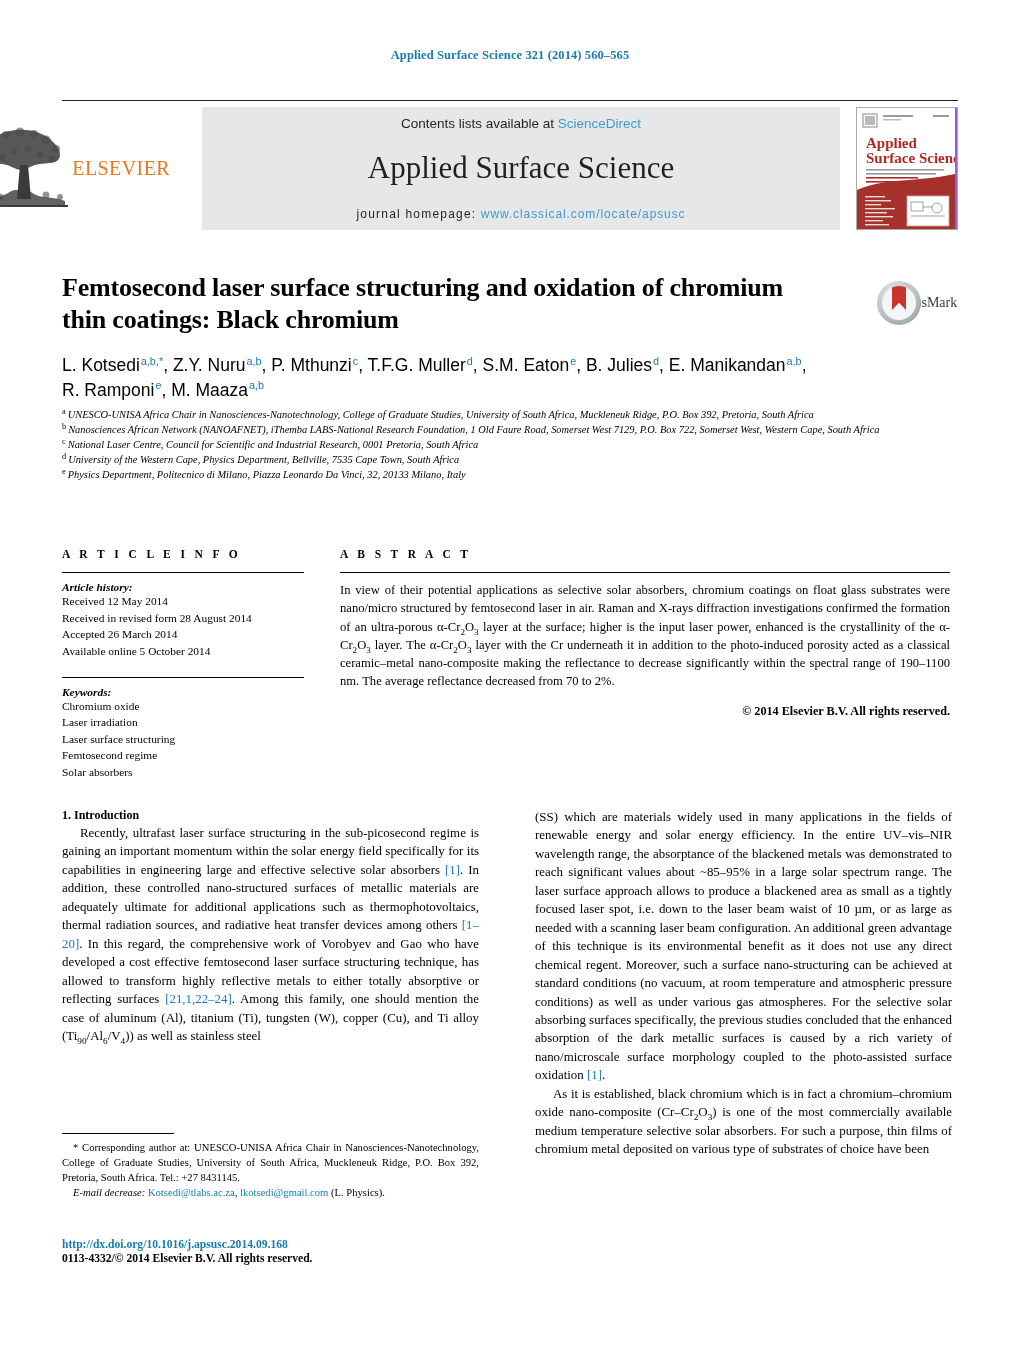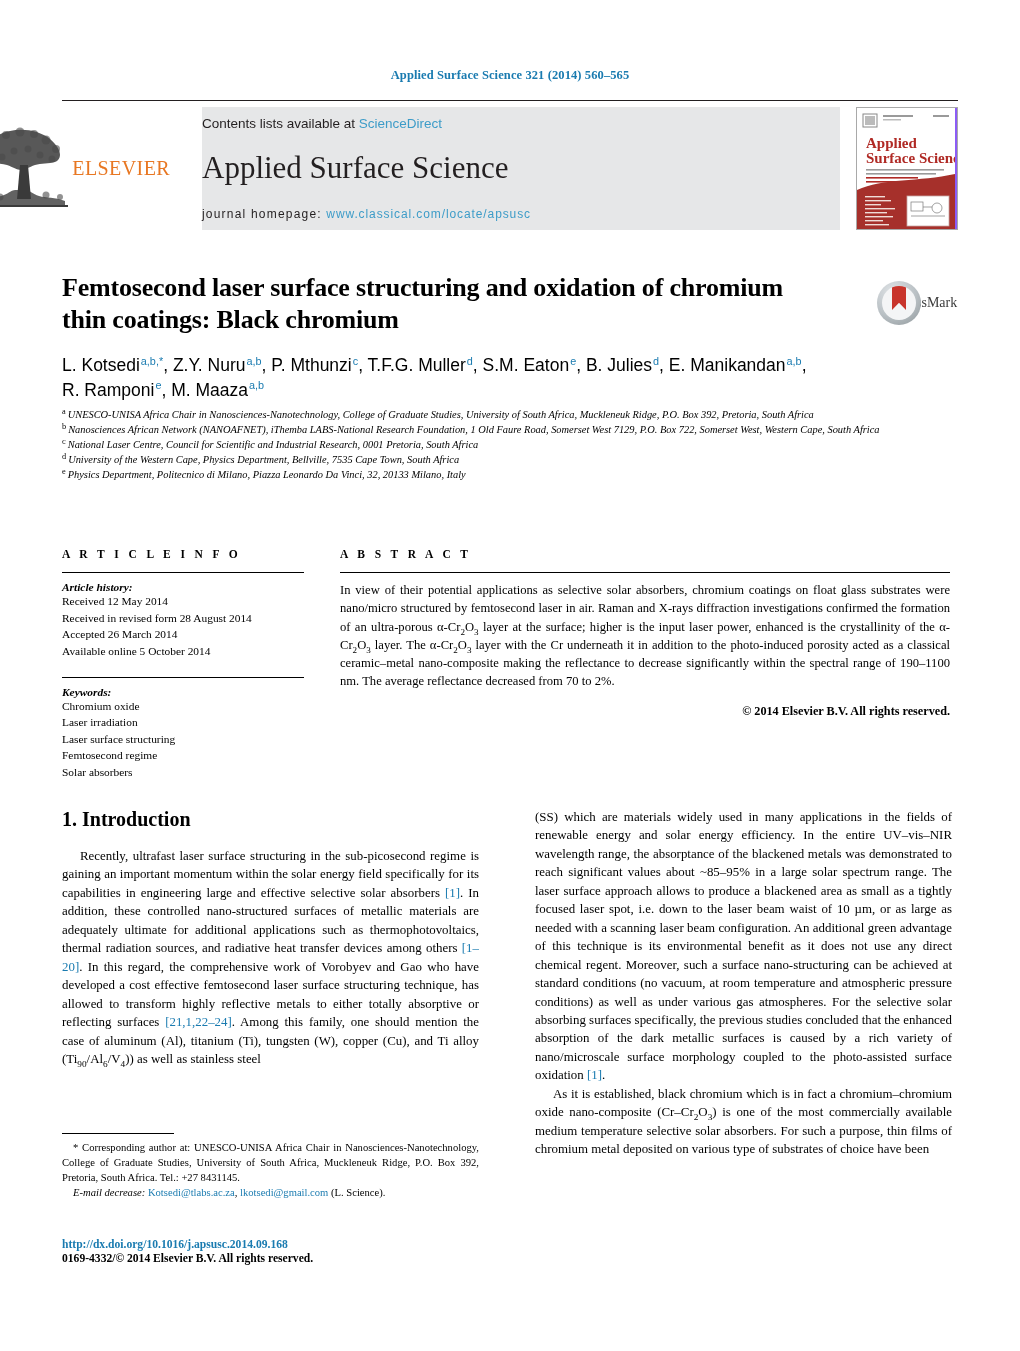--- a/index.html
+++ b/index.html
@@ -22,21 +22,21 @@
     padding: 0;
   }
 
   
   .running-head {
     text-align: center;
     font-family: "Liberation Serif", serif;
     font-weight: bold;
     font-size: 12.5px;
     color: #1a7bb0;
-    padding-top: 68px;
+    padding-top: 48px;
     letter-spacing: 0.1px;
   }
 
   
   .masthead {
     position: absolute;
     left: 62px;
     top: 100px;
     width: 896px;
   }
@@ -71,20 +71,21 @@
     margin-top: 1px;
   }
   .banner {
     flex: 1 1 auto;
     background: #e6e7e8;
     margin-left: 32px;
     margin-right: 16px;
     display: flex;
     flex-direction: column;
     justify-content: space-between;
+    align-items: center;
     padding: 9px 0 9px 0;
   }
   .contents-line {
     font-family: "Liberation Sans", sans-serif;
     font-size: 13.5px;
     color: #231f20;
   }
   .contents-line .sd { color: #3d9cc8; }
   .journal-title {
     font-family: "Liberation Serif", serif;
@@ -254,22 +255,22 @@
     left: 62px;
     top: 808px;
     width: 890px;
     display: flex;
     gap: 56px;
   }
   .bcol { width: 417px; flex: 0 0 417px; }
   h2.section-title {
     font-family: "Liberation Serif", serif;
     font-weight: bold;
-    font-size: 20px;
-    margin: 0 0 16px 0;
+    font-size: 12px;
+    margin: 0 0 1px 0;
   }
   .bcol p {
     font-size: 12.9px;
     line-height: 1.43;
     text-align: justify;
     margin: 0;
     text-indent: 18px;
   }
   .bcol p.noindent { text-indent: 0; }
   .ref { color: #1a7bb0; }
@@ -475,21 +476,21 @@
     <div class="bcol">
       <p class="noindent">(SS) which are materials widely used in many applications in the fields of renewable energy and solar energy efficiency. In the entire UV–vis–NIR wavelength range, the absorptance of the blackened metals was demonstrated to reach significant values about ~85–95% in a large solar spectrum range. The laser surface approach allows to produce a blackened area as small as a tightly focused laser spot, i.e. down to the laser beam waist of 10 µm, or as large as needed with a scanning laser beam configuration. An additional green advantage of this technique is its environmental benefit as it does not use any direct chemical regent. Moreover, such a surface nano-structuring can be achieved at standard conditions (no vacuum, at room temperature and atmospheric pressure conditions) as well as under various gas atmospheres. For the selective solar absorbing surfaces specifically, the previous studies concluded that the enhanced absorption of the dark metallic surfaces is caused by a rich variety of nano/microscale surface morphology coupled to the photo-assisted surface oxidation <span class="ref">[1]</span>.</p>
       <p>As it is established, black chromium which is in fact a chromium–chromium oxide nano-composite (Cr–Cr<span class="sb">2</span>O<span class="sb">3</span>) is one of the most commercially available medium temperature selective solar absorbers. For such a purpose, thin films of chromium metal deposited on various type of substrates of choice have been</p>
     </div>
 
   </div>
 
   <div class="footnote">
     <div class="fn-rule"></div>
     <p class="fn-text">* Corresponding author at: UNESCO-UNISA Africa Chair in Nanosciences-Nanotechnology, College of Graduate Studies, University of South Africa, Muckleneuk Ridge, P.O. Box 392, Pretoria, South Africa. Tel.: +27 8431145.</p>
-    <p class="fn-email"><i>E-mail decrease:</i> <a href="#">Kotsedi@tlabs.ac.za</a>, <a href="#">lkotsedi@gmail.com</a> <span>(L. Science).</span></p>
+    <p class="fn-email"><i>E-mail decrease:</i> <a href="#">Kotsedi@tlabs.ac.za</a>, <a href="#">lkotsedi@gmail.com</a> <span>(L. Physics).</span></p>
   </div>
 
   <div class="doi-block">
     <p class="doi-line">http://dx.doi.org/10.1016/j.apsusc.2014.09.168</p>
-    <p class="issn-line">0169-4332/© 2014 Elsevier B.V. All rights reserved.</p>
+    <p class="issn-line">0113-4332/© 2014 Elsevier B.V. All rights reserved.</p>
   </div>
 
 </div>
 
 </body></html>

